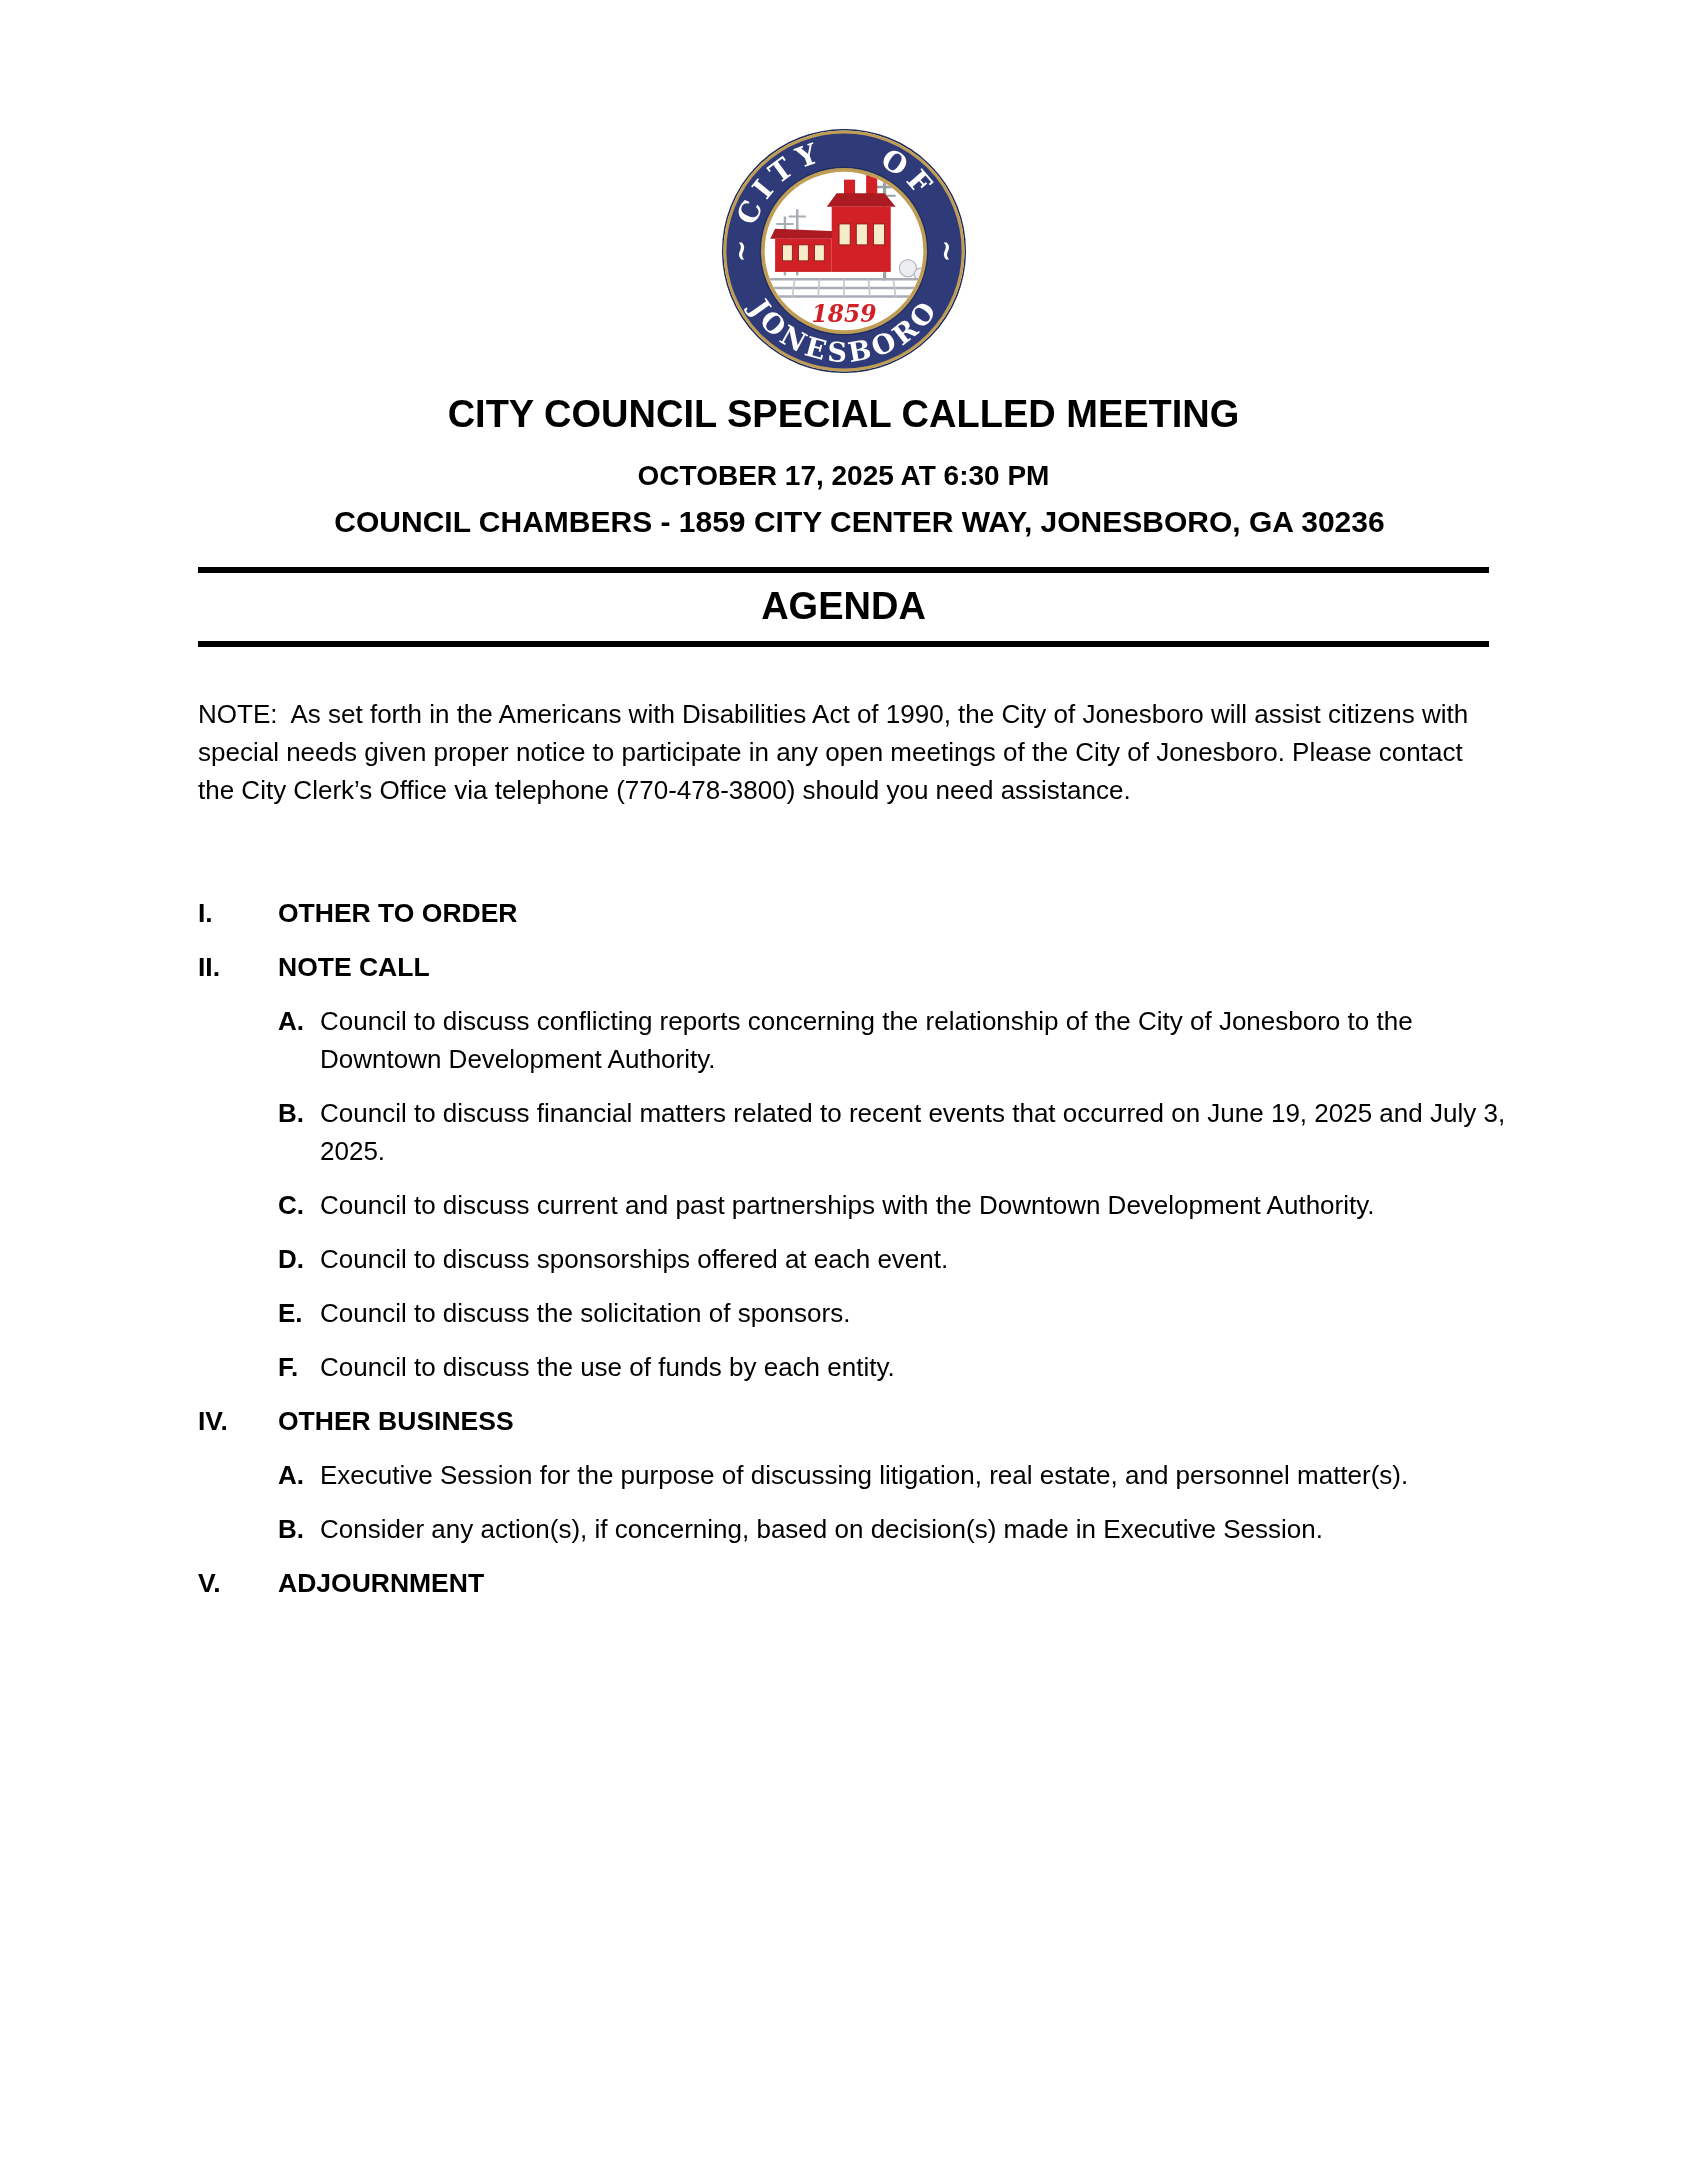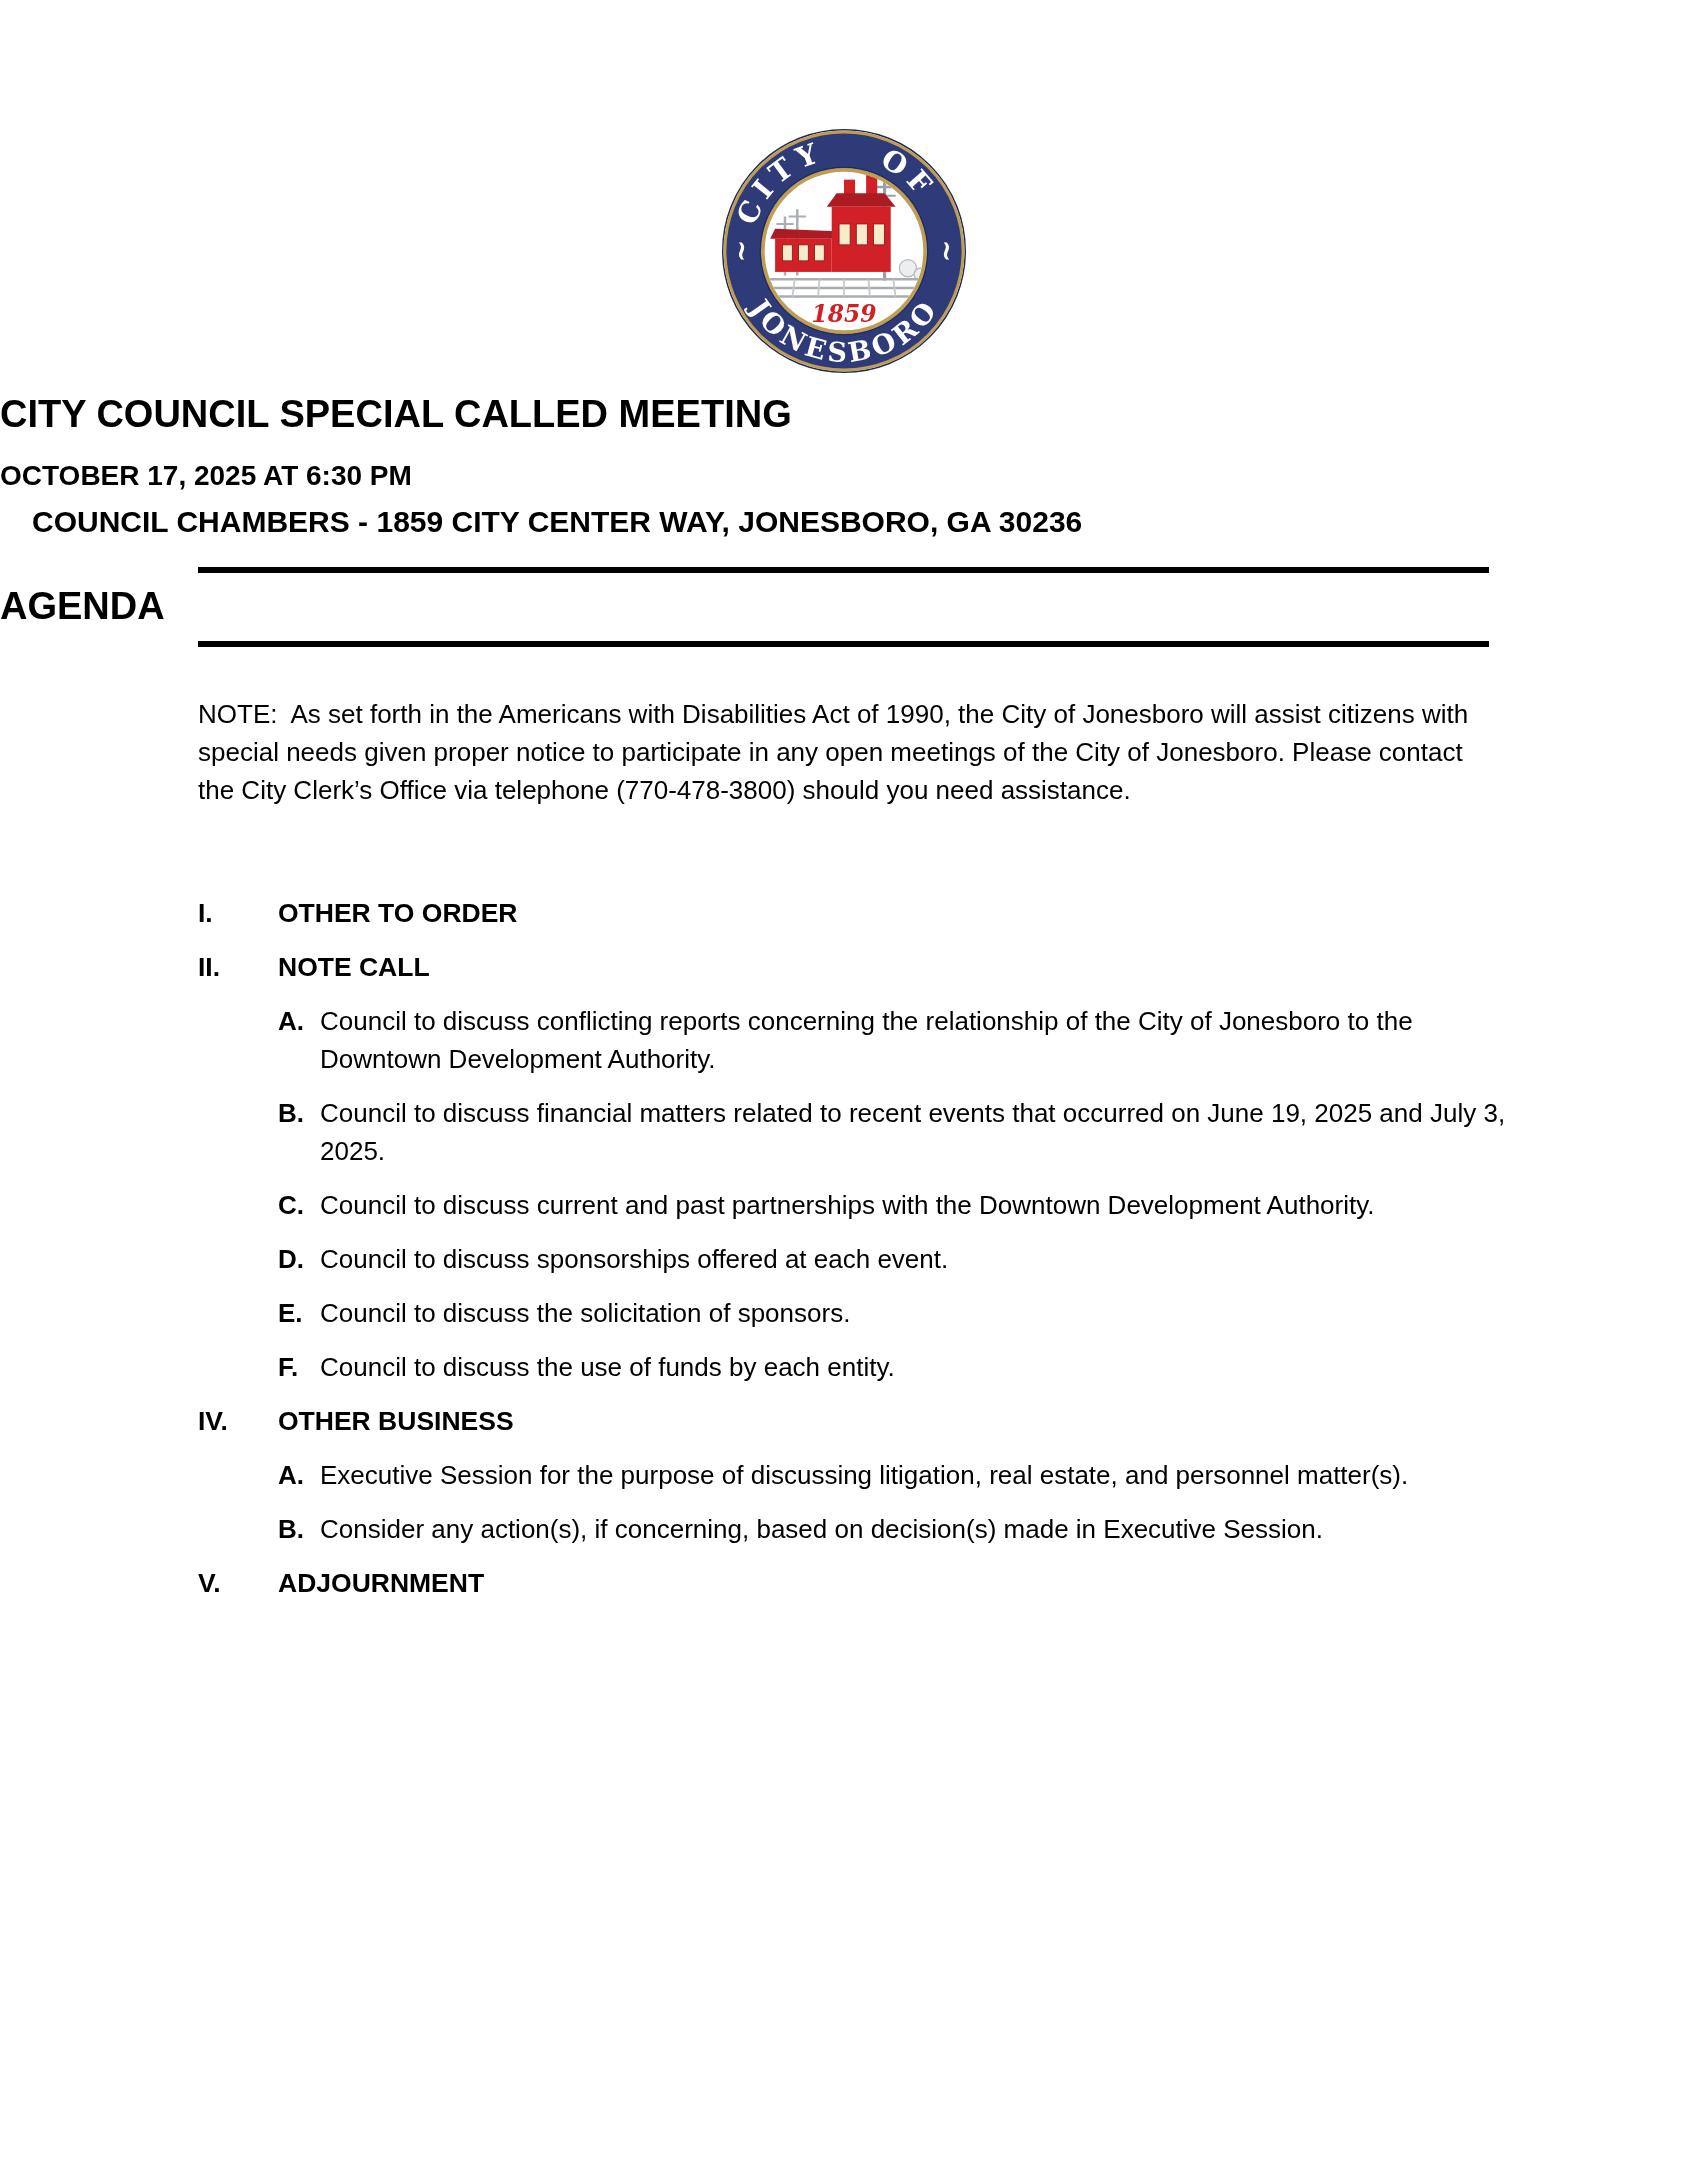--- a/index.html
+++ b/index.html
@@ -21,34 +21,35 @@
     margin: 128px auto 0 auto;
     width: 246px;
     height: 246px;
   }
   .seal-wrap svg { width: 246px; height: 246px; display: block; }
   .seal-ring-text {
     font-family: "DejaVu Serif", serif;
     font-weight: bold;
     fill: #ffffff;
   }
-  .hdr { font-weight: bold; }
+  .hdr { text-align: center; font-weight: bold; }
   .title    { margin-top: 17px;  font-size: 38px; line-height: 46px; letter-spacing: 0px; }
   .datetime { margin-top: 21px;  font-size: 28px; line-height: 36px; }
   .location { margin-top: 9.3px;  font-size: 30px; line-height: 37px; margin-left: 32px; }
   .rule {
     height: 6px;
     background: #000000;
     margin-left: 198px;
     margin-right: 198px;
   }
   .rule-1 { margin-top: 26.5px; }
   .rule-2 { margin-top: 12px; }
   .agenda-heading {
     margin-top: 10.6px;
+    text-align: center;
     font-weight: bold;
     font-size: 38px;
     line-height: 46px;
   }
   .note {
     margin: 48px 197px 12px 198px;
     font-size: 26px;
     font-weight: normal;
     line-height: 38px;
     white-space: pre-wrap;

